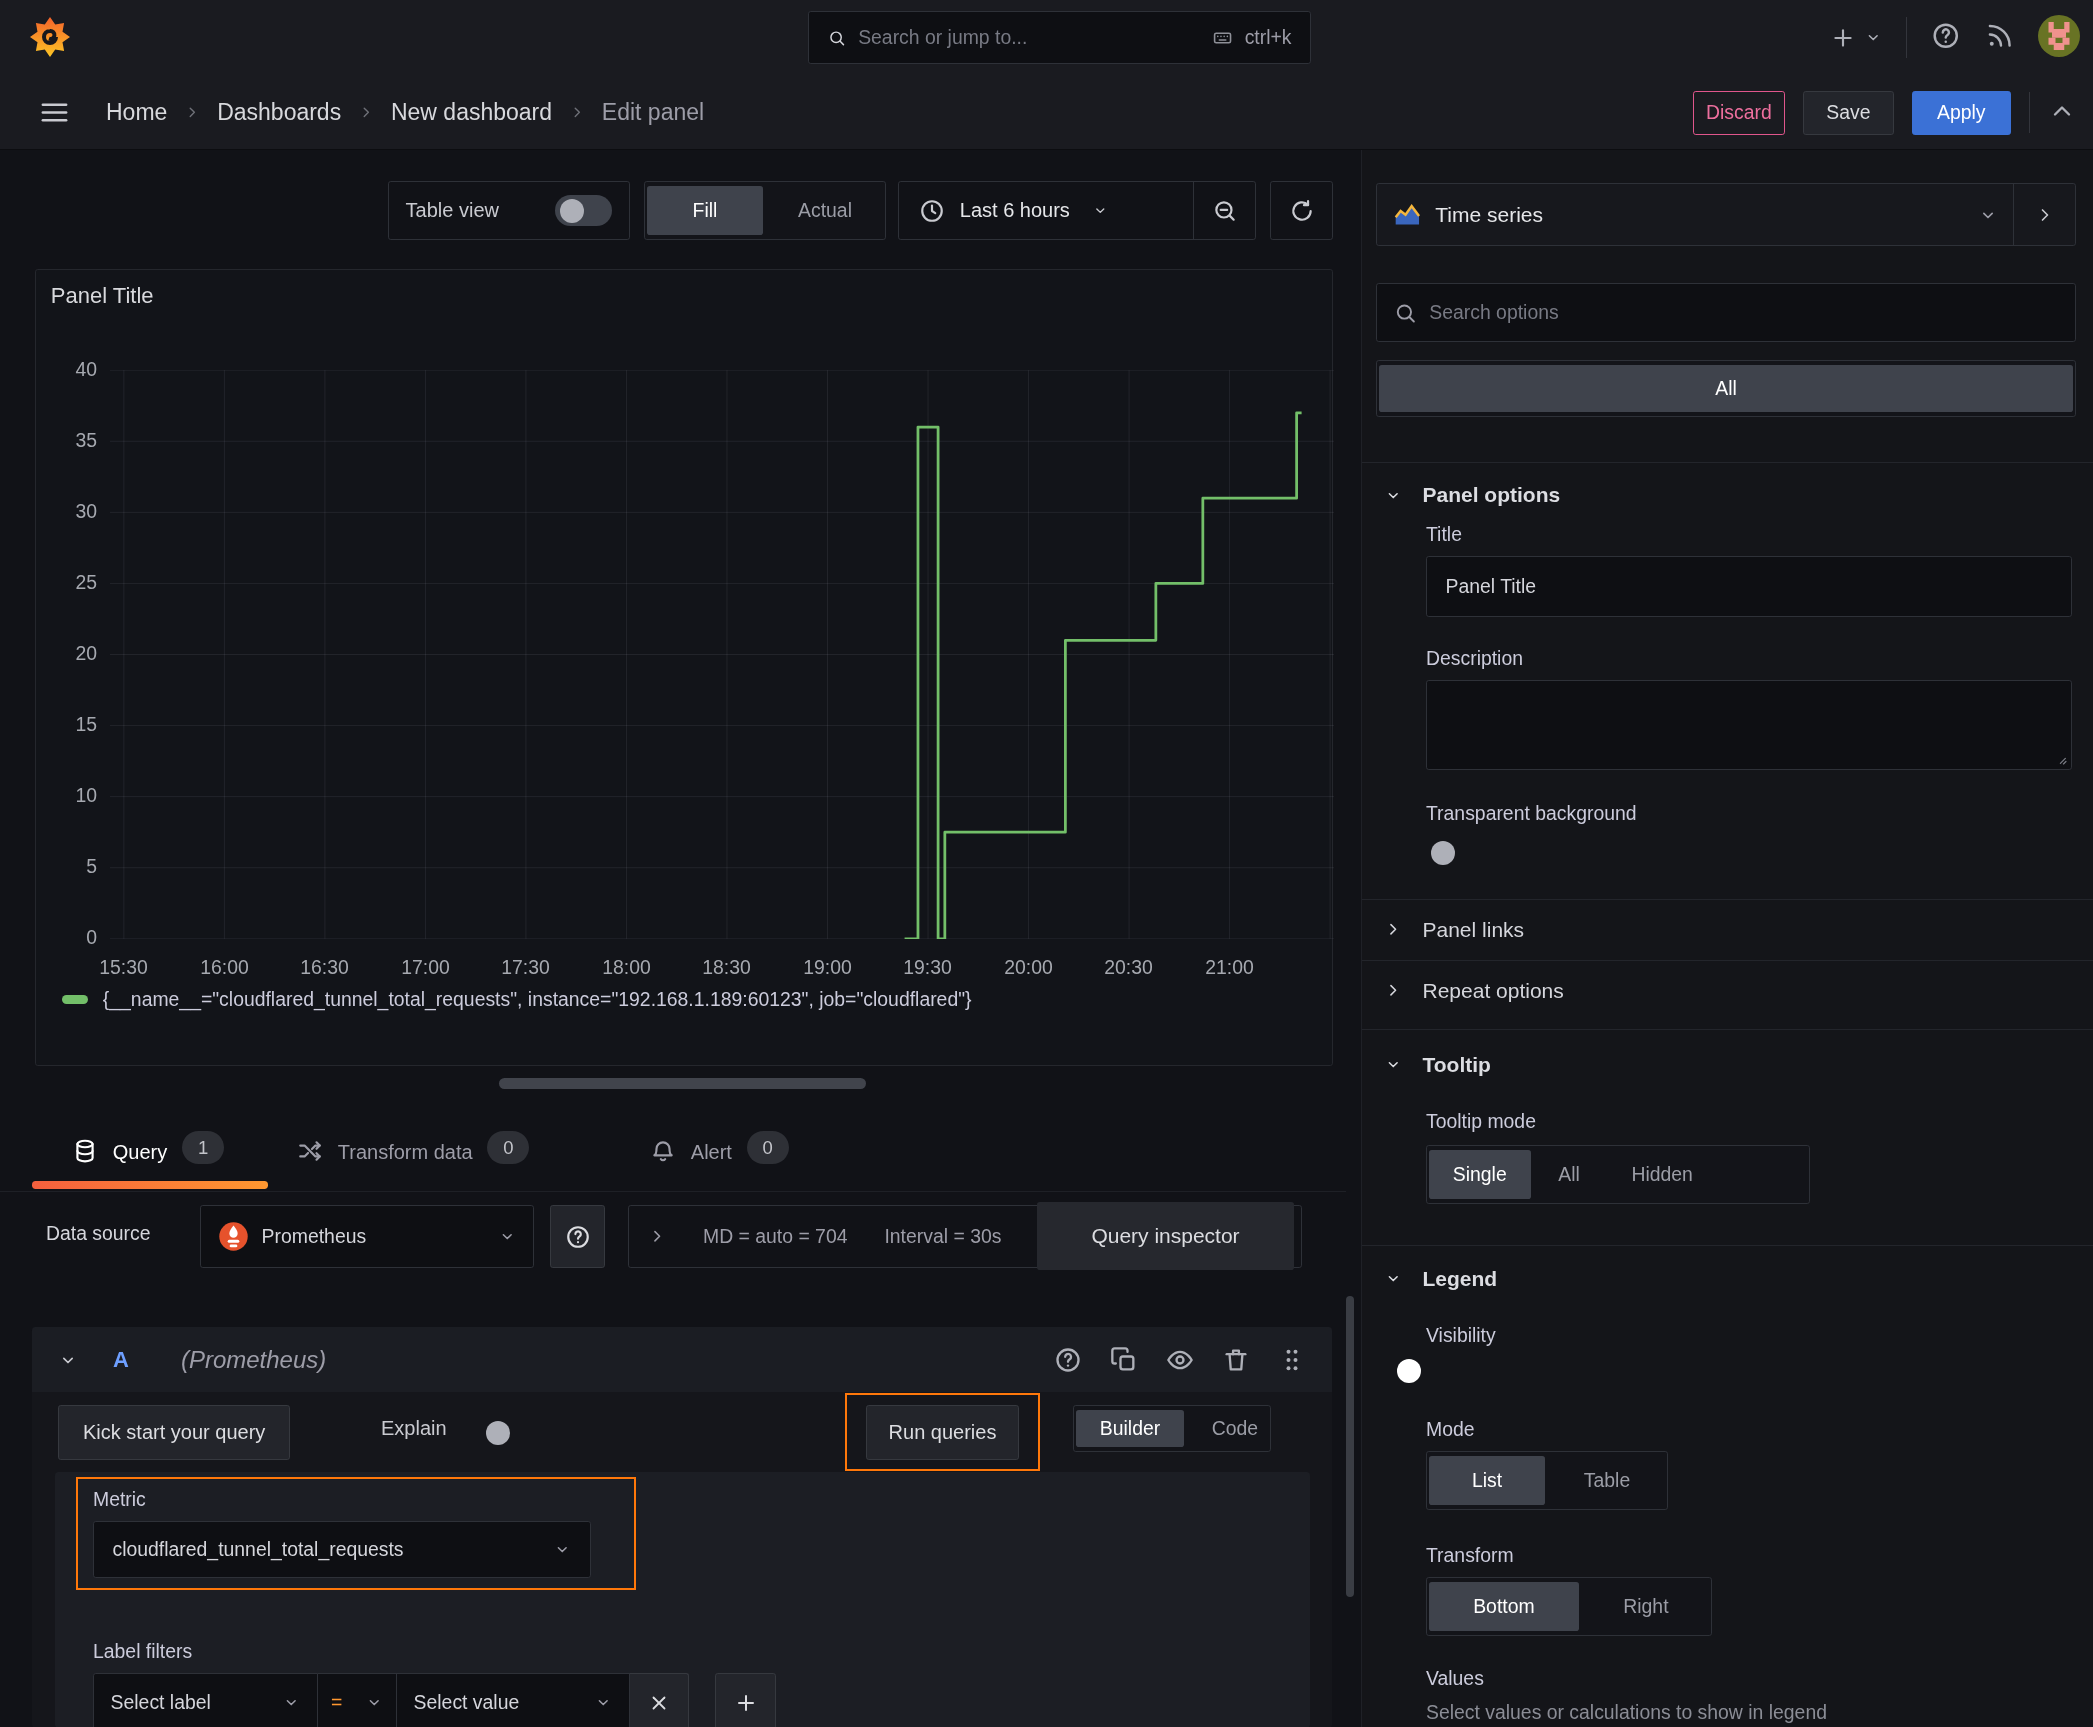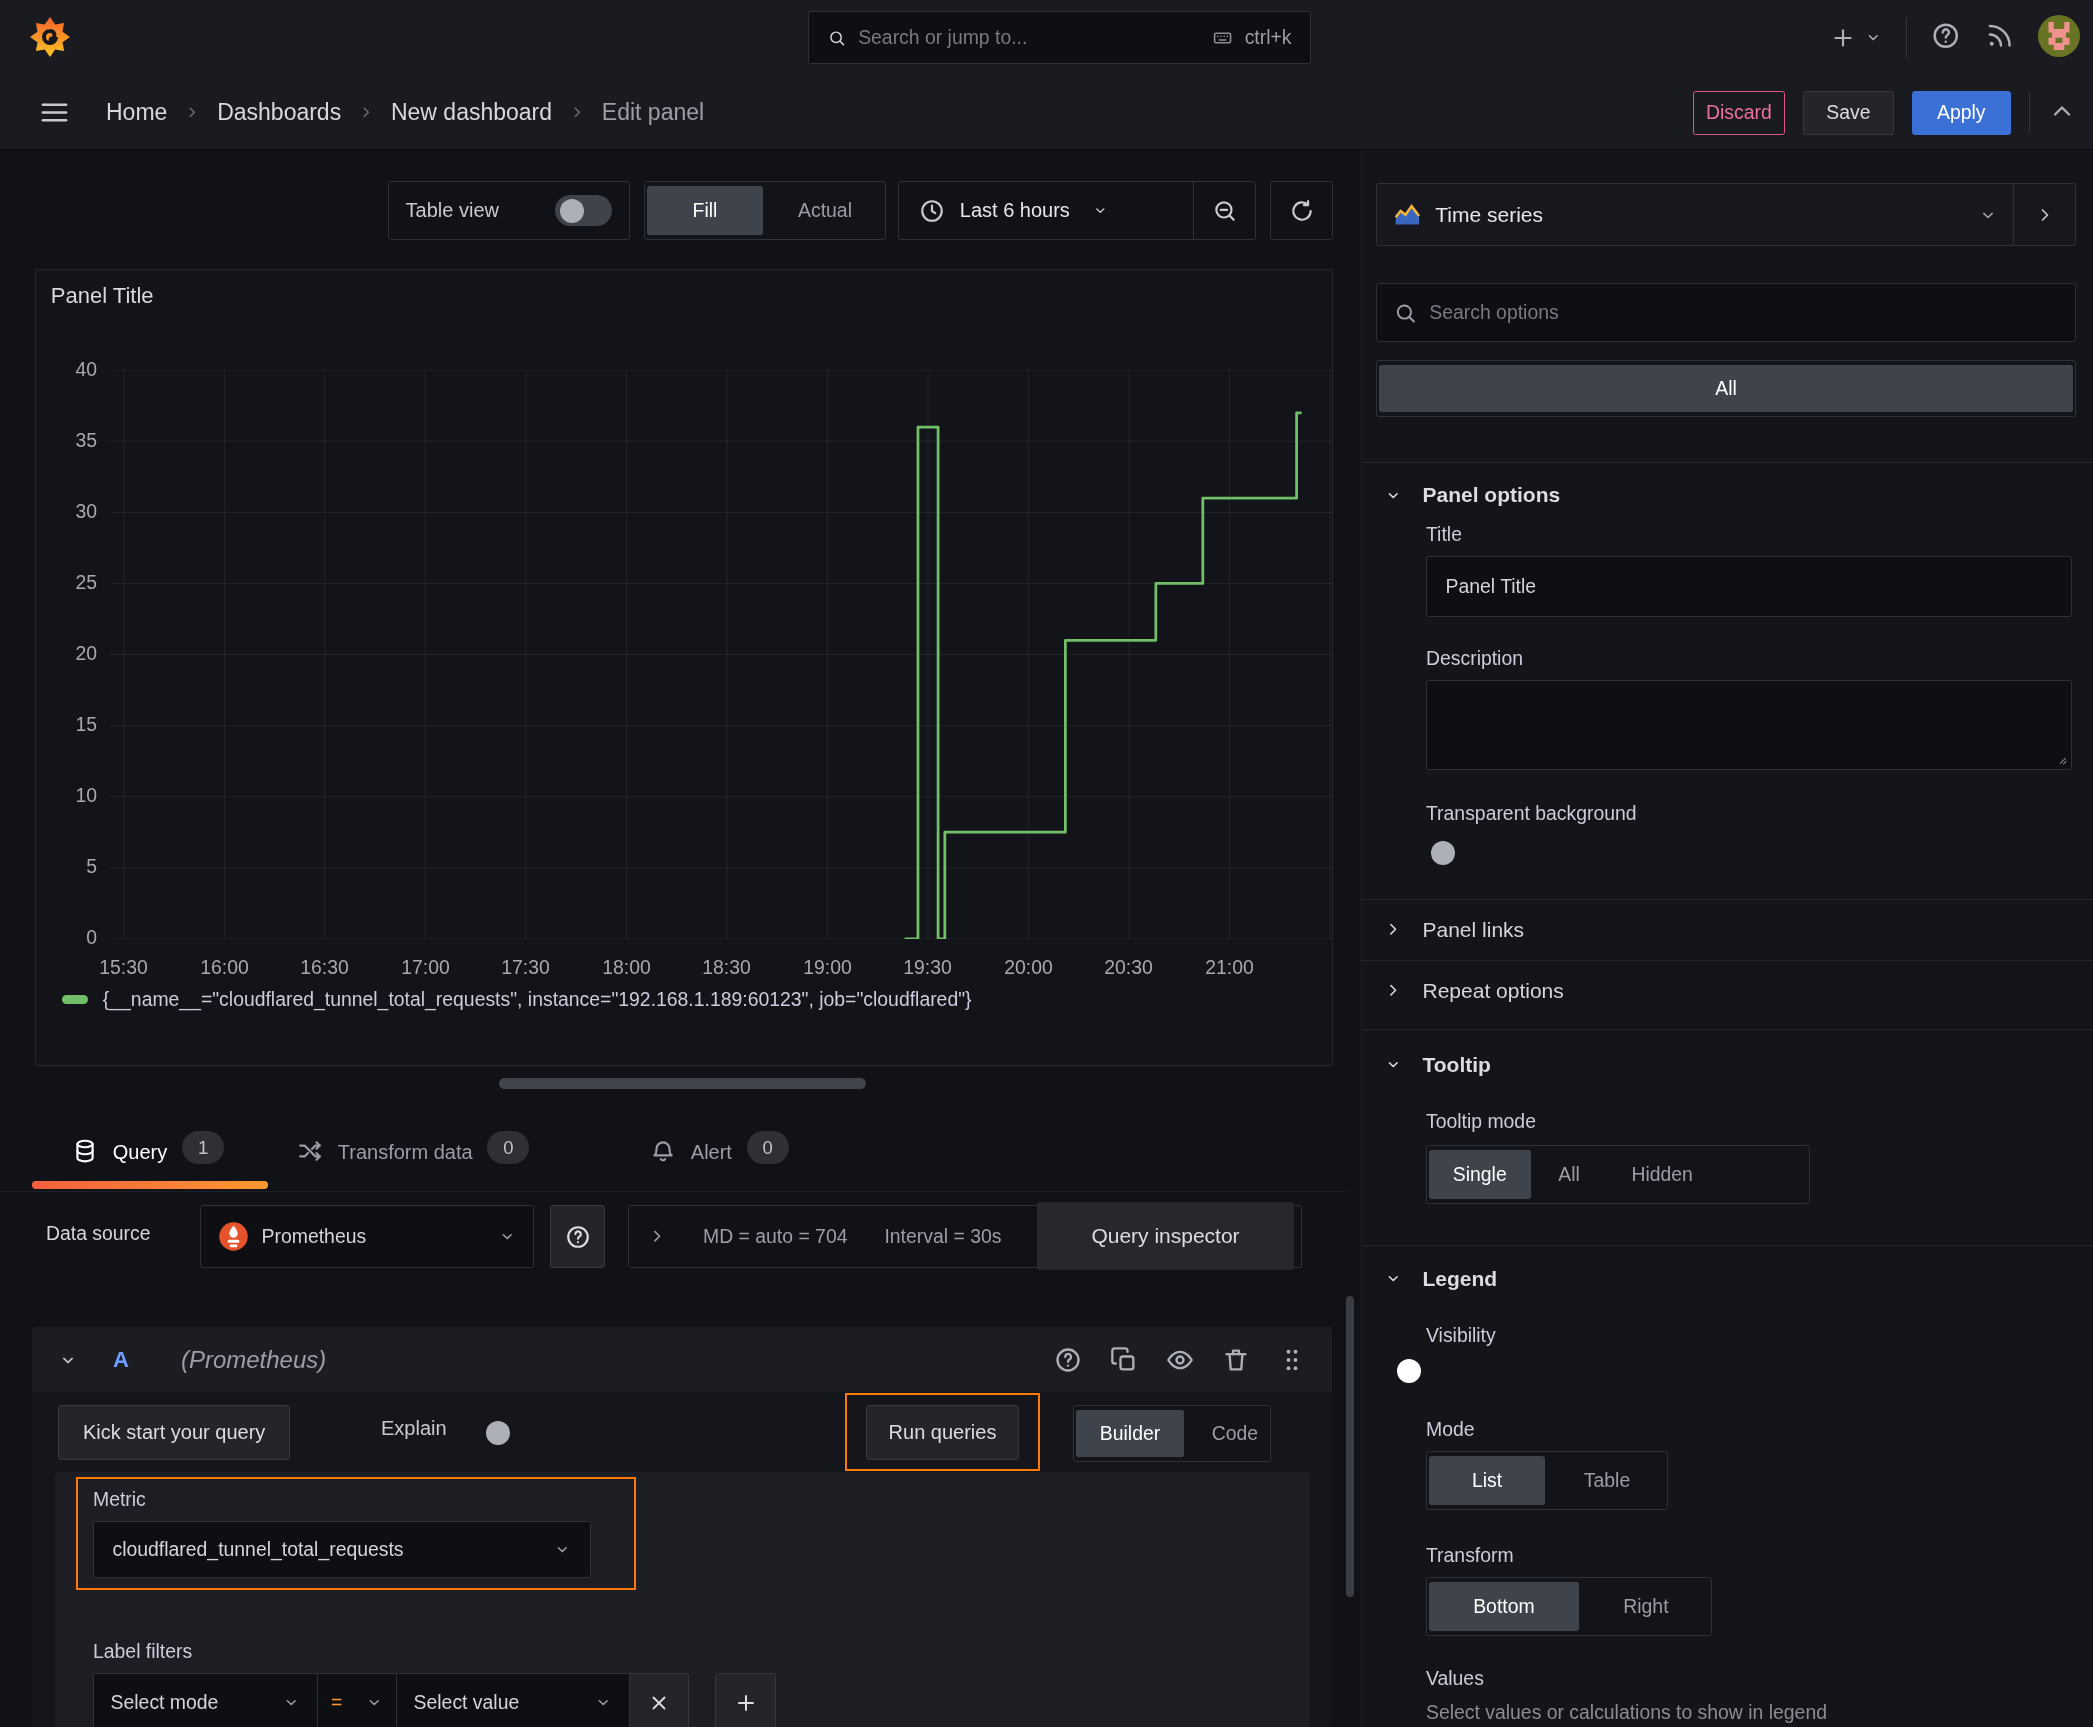--- a/index.html
+++ b/index.html
@@ -340,39 +340,39 @@
       </span>
     </div>
 
     
     <button class="btn" style="position:absolute;left:26px;top:78px;height:55px;padding:0 24px;font-size:20px">Kick start your query</button>
     <span class="abs" style="left:349px;top:90px;font-size:20px;color:#c9cad0">Explain</span>
     <span class="abs toggle" style="left:449px;top:90px"><span class="knob"></span></span>
     <div class="abs hl row" style="left:813px;top:66px;width:195px;height:78px;justify-content:center">
       <button class="btn" style="height:55px;padding:0 22px;font-size:20px">Run queries</button>
     </div>
-    <div class="abs seg" style="left:1041px;top:78px;width:198px;height:57px">
+    <div class="abs seg" style="left:1041px;top:78px;width:198px;height:47px">
       <span class="opt sel" style="flex:1;justify-content:center">Builder</span>
       <span class="opt" style="flex:1;justify-content:center">Code</span>
     </div>
 
     
     <div class="abs" style="left:23px;top:145px;width:1255px;height:256px;background:#1c1e24;border-radius:3.7px">
       <div class="abs hl" style="left:21px;top:4.6px;width:560px;height:113px"></div>
       <span class="abs" style="left:38px;top:15.7px;font-size:19.4px;color:#ccccdc">Metric</span>
       <div class="abs field" style="left:38px;top:49px;width:498px;height:57px;padding:0 18.5px">
         <span class="ddtext" style="flex:1">cloudflared_tunnel_total_requests</span>
         <svg class="ic" width="18.5" height="18.5" viewBox="0 0 24 24" style="color:#9d9da8">
             <polyline points="7,10 12,15 17,10"></polyline>
           </svg>
       </div>
       <span class="abs" style="left:38px;top:168px;font-size:19.4px;color:#ccccdc">Label filters</span>
       <div class="abs row" style="left:38px;top:201px;height:59px">
         <div class="field" style="width:225px;height:59px;padding:0 16.6px;border-radius:2.8px 0 0 2.8px">
-          <span class="muted ddtext" style="flex:1">Select mode</span>
+          <span class="muted ddtext" style="flex:1">Select label</span>
           <svg class="ic" width="18.5" height="18.5" viewBox="0 0 24 24" style="color:#9d9da8">
               <polyline points="7,10 12,15 17,10"></polyline>
             </svg>
         </div>
         <div class="field" style="width:79px;height:59px;padding:0 13px;border-radius:0;border-left:none">
           <span style="flex:1;color:#ff9830;font-size:19.4px">=</span>
           <svg class="ic" width="18.5" height="18.5" viewBox="0 0 24 24" style="color:#9d9da8">
               <polyline points="7,10 12,15 17,10"></polyline>
             </svg>
         </div>

